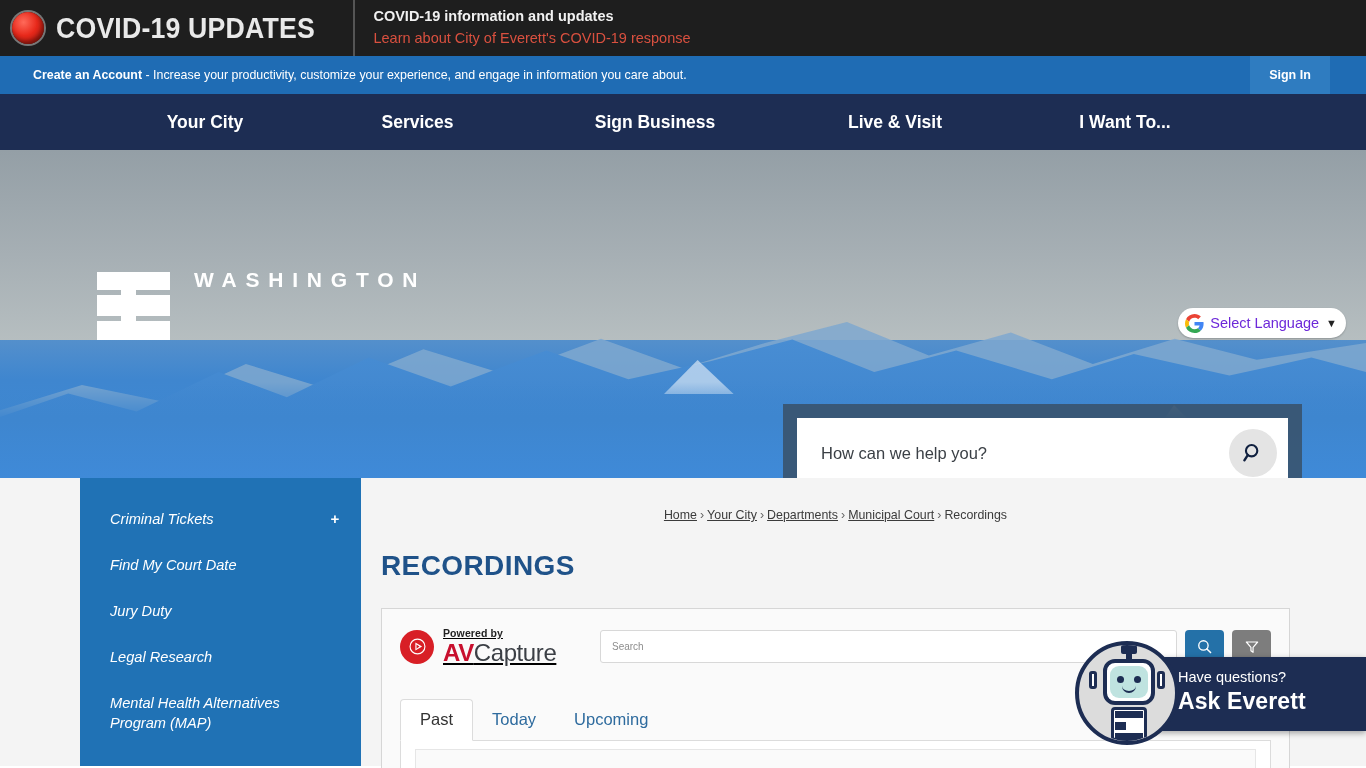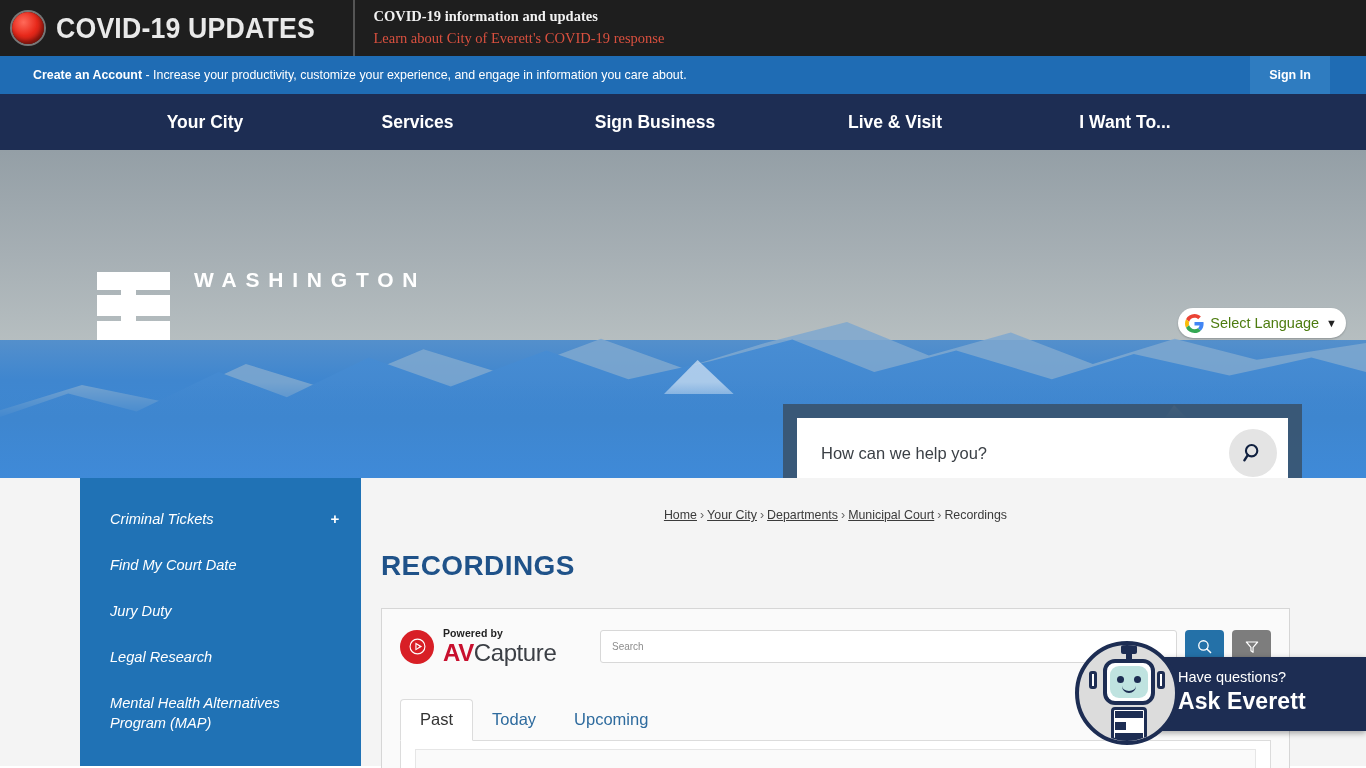--- a/index.html
+++ b/index.html
@@ -36,21 +36,21 @@
   .covid-title {
     color: #e9e9e9;
     font-size: 29px;
     font-weight: bold;
     letter-spacing: .2px;
     font-family: "Liberation Sans Narrow", "Liberation Sans", sans-serif;
     transform: scaleX(.92);
     transform-origin: left center;
     white-space: nowrap;
   }
-  .covid-right { padding-left: 18px; line-height: 1.35; font-family: Liberation Serif, serif; }
+  .covid-right { padding-left: 18px; line-height: 1.35; }
   .covid-info { color: #f1f1f1; font-size: 14.5px; font-weight: 600; }
   .covid-link {
     color: #d9503f; font-size: 14.5px; display: block; margin-top: 2px;
     text-decoration: none;
   }
 
   
   .account-bar {
     height: 38px;
     background: #1f6cb4;
@@ -144,21 +144,21 @@
     border-radius: 16px;
     height: 30px;
     display: flex; align-items: center;
     padding: 0 9px 0 7px;
     cursor: pointer;
     box-shadow: 0 1px 2px rgba(0,0,0,.22);
   }
   .g-icon {
     width: 19px; height: 19px; margin-right: 6px; flex: 0 0 auto;
   }
-  .lang-label { font-size: 14.5px; color: #4d7c0f; white-space: nowrap; }
+  .lang-label { font-size: 14.5px; color: #6d28d9; white-space: nowrap; }
   .lang-caret { margin-left: 7px; font-size: 11px; color: #222; }
 
   
   .logo-wrap {
     position: absolute; left: 97px; top: 122px;
     display: flex; align-items: flex-start;
     cursor: pointer;
   }
   .logo-mark { width: 73px; height: 68px; position: relative; flex: 0 0 auto; }
   .lm-r1 { position:absolute; left:0; top:0; width:73px; height:18px; background:#fff; }
@@ -252,21 +252,21 @@
     position: relative;
   }
   .av-row { display: flex; align-items: center; }
   .av-logo { display: flex; align-items: center; width: 200px; flex: 0 0 auto; }
   .av-play {
     width: 34px; height: 34px; border-radius: 50%;
     background: #d81f26; flex: 0 0 auto;
     display: flex; align-items: center; justify-content: center;
     margin-right: 9px;
   }
-  .av-txt { line-height: 1.05; }
+  .av-txt { line-height: 1.05; text-decoration: underline; }
   .av-powered { font-size: 10.5px; color: #222; font-weight: bold; letter-spacing: .1px;}
   .av-name { font-size: 24px; letter-spacing: -.4px; margin-top: 1px; }
   .av-name .av { color: #c8102e; font-weight: bold; }
   .av-name .cap { color: #3b3f45; }
   .av-search {
     flex: 1 1 auto; height: 33px;
     border: 1px solid #d8d8d8; border-radius: 3px;
     background: #ffffff;
     padding: 0 11px;
     font-size: 10px; color: #555;

